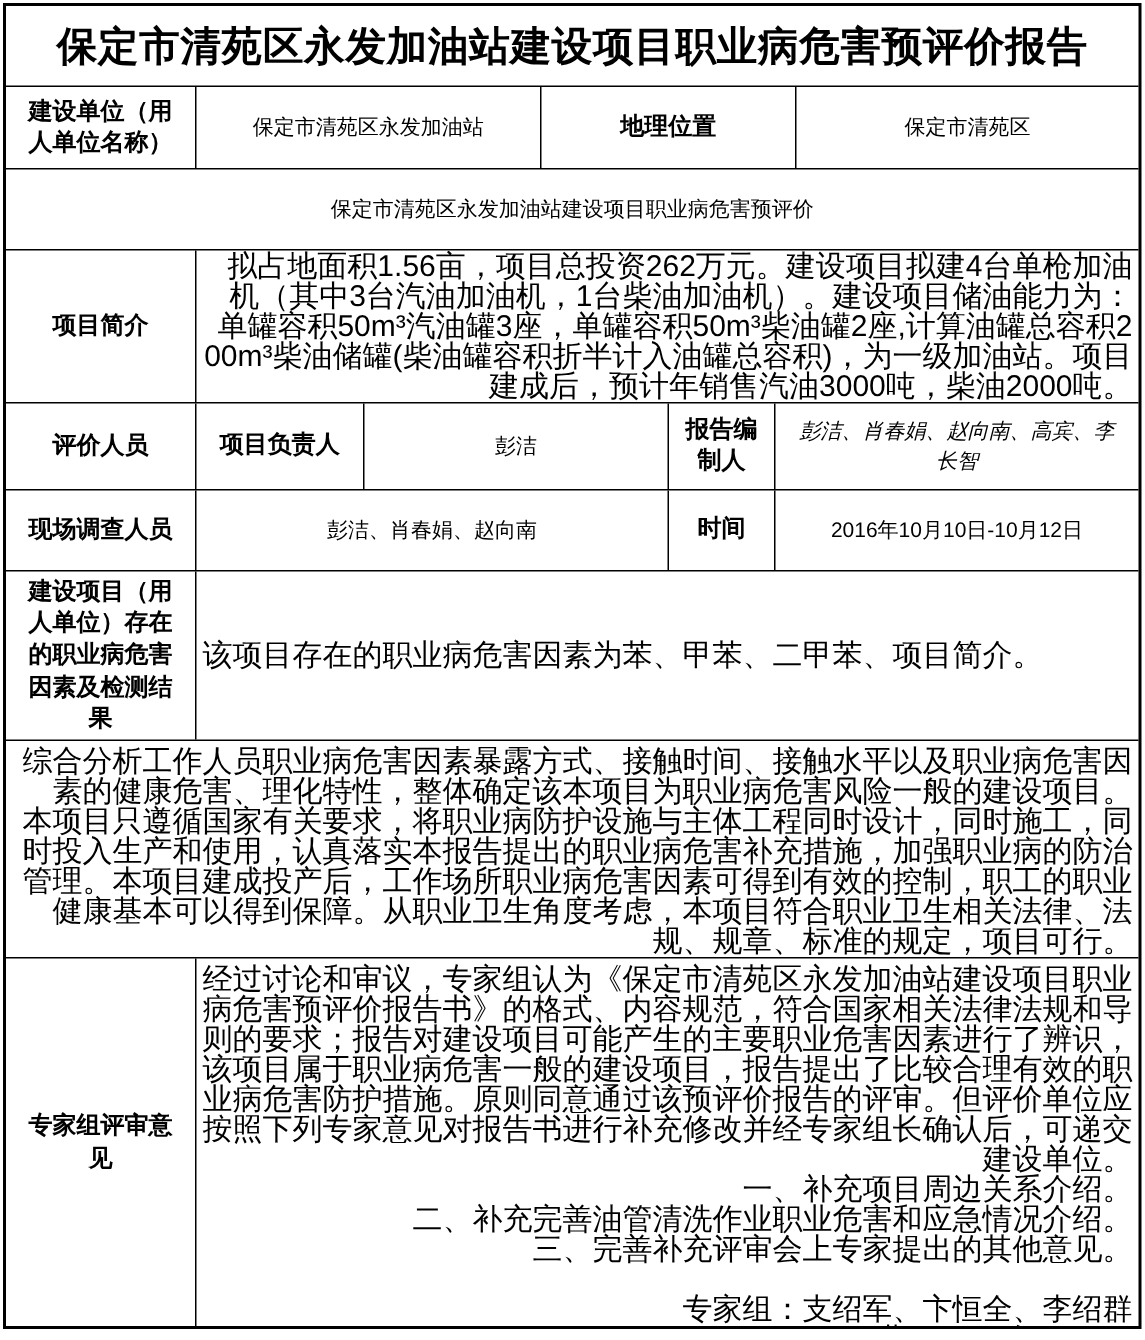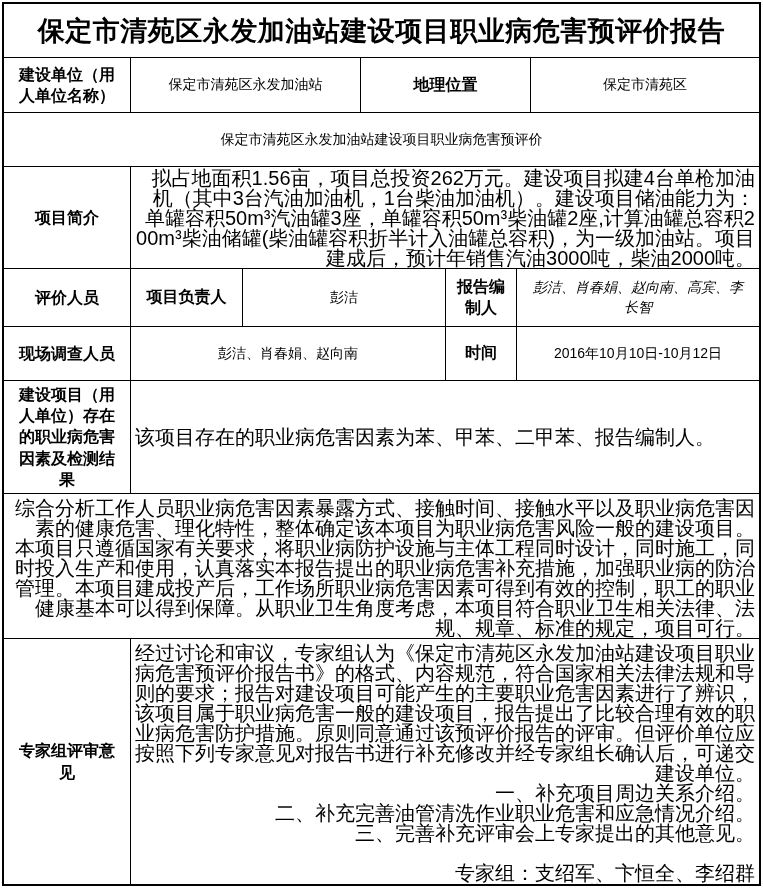--- a/index.html
+++ b/index.html
@@ -71,21 +71,21 @@
 
     <div class="row h54">
       <div class="cell w-label label">现场调查人员</div>
       <div class="cell w315 val">彭洁、肖春娟、赵向南</div>
       <div class="cell w71 hdr">时间</div>
       <div class="cell grow val">2016年10月10日-10月12日</div>
     </div>
 
     <div class="row h113">
       <div class="cell w-label label">建设项目（用人单位）存在的职业病危害因素及检测结果</div>
-      <div class="cell grow text-cell midv">该项目存在的职业病危害因素为苯、甲苯、二甲苯、报告编制人。</div>
+      <div class="cell grow text-cell midv">该项目存在的职业病危害因素为苯、甲苯、二甲苯、项目简介。</div>
     </div>
 
     <div class="row h145">
       <div class="cell grow text-cell top">综合分析工作人员职业病危害因素暴露方式、接触时间、接触水平以及职业病危害因素的健康危害、理化特性，整体确定该本项目为职业病危害风险一般的建设项目。
 本项目只遵循国家有关要求，将职业病防护设施与主体工程同时设计，同时施工，同时投入生产和使用，认真落实本报告提出的职业病危害补充措施，加强职业病的防治管理。本项目建成投产后，工作场所职业病危害因素可得到有效的控制，职工的职业健康基本可以得到保障。从职业卫生角度考虑，本项目符合职业卫生相关法律、法规、规章、标准的规定，项目可行。</div>
     </div>
 
     <div class="row h246">
       <div class="cell w-label label">专家组评审意见</div>
       <div class="cell grow text-cell top">经过讨论和审议，专家组认为《保定市清苑区永发加油站建设项目职业病危害预评价报告书》的格式、内容规范，符合国家相关法律法规和导则的要求；报告对建设项目可能产生的主要职业危害因素进行了辨识，该项目属于职业病危害一般的建设项目，报告提出了比较合理有效的职业病危害防护措施。原则同意通过该预评价报告的评审。但评价单位应按照下列专家意见对报告书进行补充修改并经专家组长确认后，可递交建设单位。

